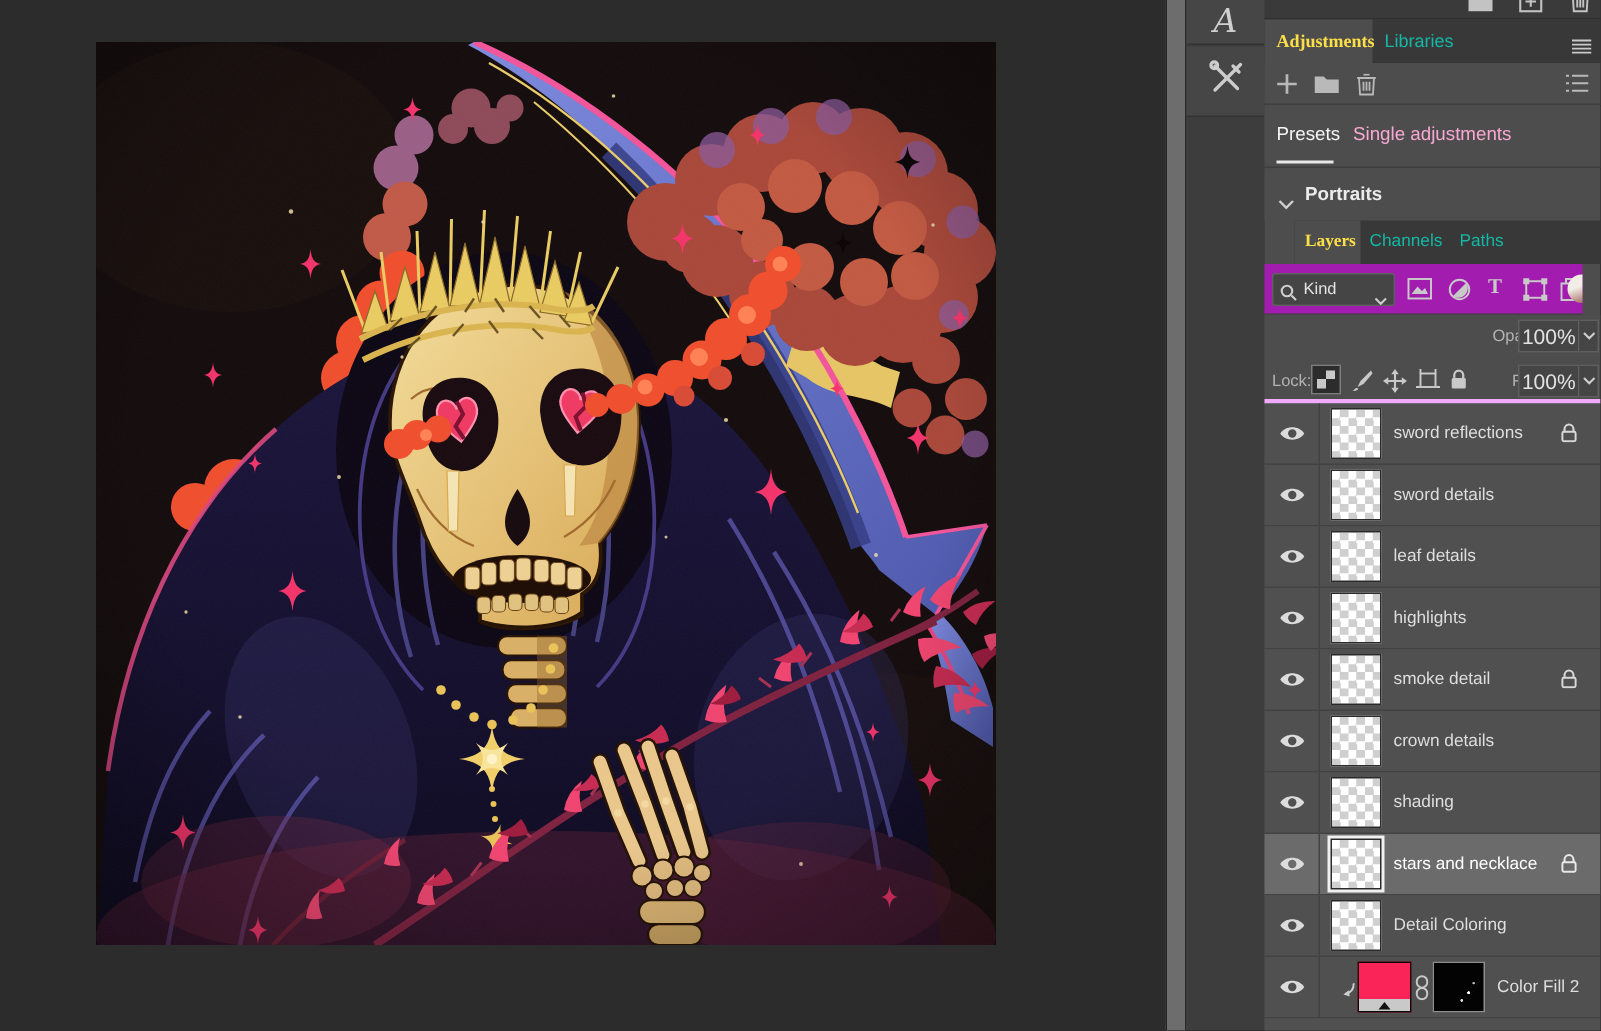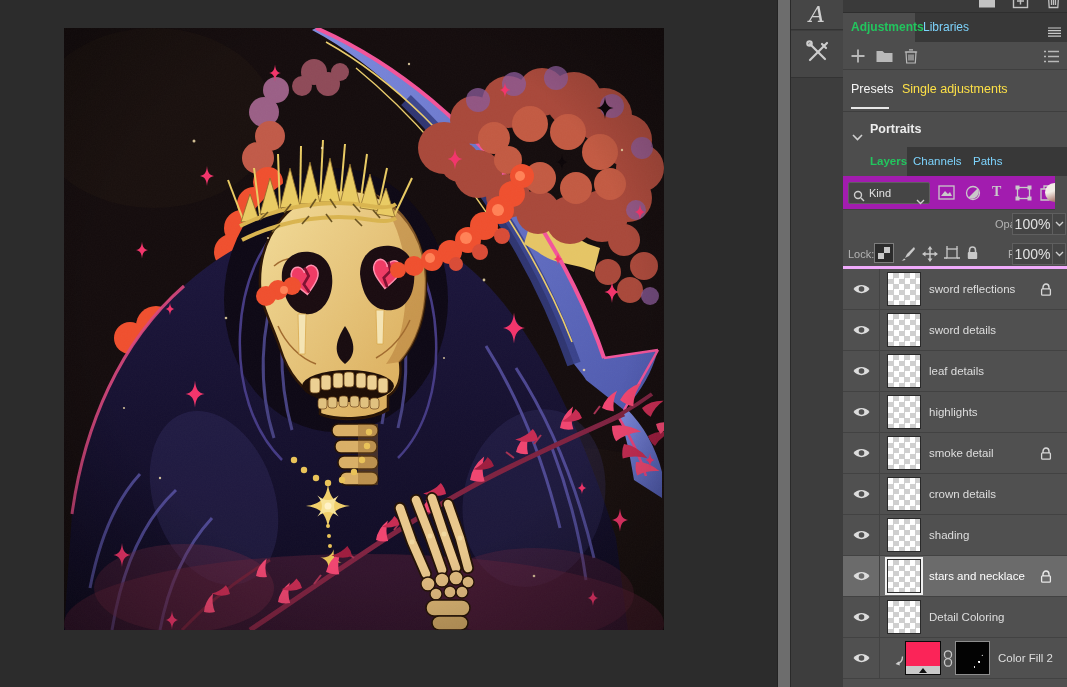--- a/index.html
+++ b/index.html
@@ -24,35 +24,35 @@
   #dock-tile-a span { font-family:"DejaVu Serif", serif; font-style:italic; font-size:22px; color:#cfcfcf; line-height:30px; }
   #dock-tile-tools { top:31px; height:47px; }
 
   
   #panel { position:absolute; left:843px; top:0; width:224px; height:687px; background:#4d4d4d; }
   .p-topstrip { position:absolute; left:0; top:0; width:224px; height:13px; background:#3a3a3a;
     border-bottom:1px solid #2e2e2e; overflow:hidden; }
   .p-topstrip .ticon { position:absolute; top:-7px; }
 
   .tabbar { position:absolute; left:0; width:224px; height:29px; background:#383838; }
-  .tab { position:absolute; top:0; height:29px; line-height:29px; font-size:12px; color:#7dd3fc; }
-  .tab.active { background:#4d4d4d; color:#22c55e; font-weight:bold; }
+  .tab { position:absolute; top:0; height:29px; line-height:29px; font-size:12px; color:#14b8a6; }
+  .tab.active { background:#4d4d4d; color:#fde047; font-weight:bold;font-family:Liberation Serif, serif; }
   .hamburger { position:absolute; right:6px; top:10px; }
 
   #adj-tabbar { top:13px; }
   #adj-toolbar { position:absolute; left:0; top:42px; width:224px; height:28px; background:#4d4d4d;
     border-bottom:1px solid #3f3f3f; }
   #adj-toolbar .aicon { position:absolute; top:7px; }
 
   #adj-subtabs { position:absolute; left:0; top:71px; width:224px; height:41px; background:#4d4d4d;
     border-bottom:1px solid #3e3e3e; }
   .subtab { position:absolute; top:11px; font-size:12.5px; }
   #subtab-presets { left:8px; color:#f5f5f5; }
   #subtab-presets .ul { position:absolute; left:0; top:25px; width:38px; height:2px; background:#e8e8e8; }
-  #subtab-single { left:59px; color:#fde047; }
+  #subtab-single { left:59px; color:#f9a8d4; }
 
   #portraits-row { position:absolute; left:0; top:113px; width:224px; height:34px; background:#4d4d4d;padding-left:20px; }
   #portraits-row .chev { position:absolute; left:9px; top:14px; }
   #portraits-row .lbl { position:absolute; left:27px; top:9px; font-size:12.5px; font-weight:600; color:#ececec; }
 
   #layers-tabbar { top:147px;margin-left:20px; }
 
   .box { position:absolute; background:#454545; border:1px solid #5f5f5f; border-radius:2px; }
   .box .val { font-size:11px; color:#e2e2e2; }
 

